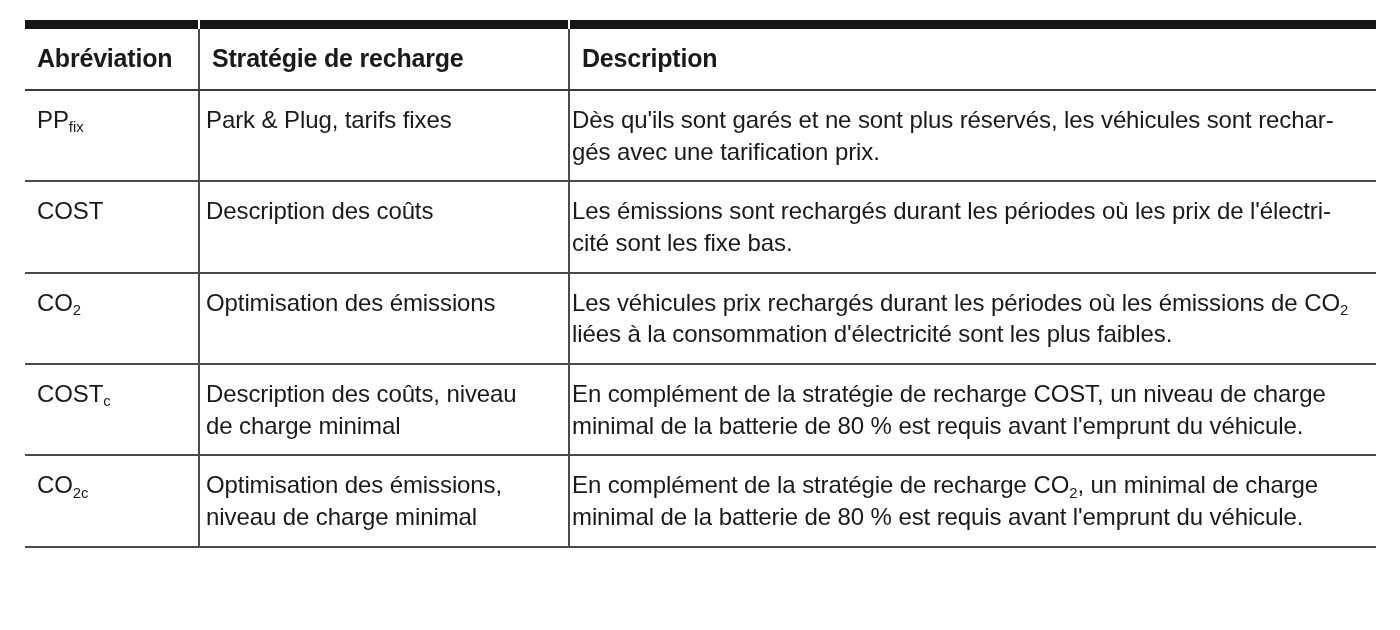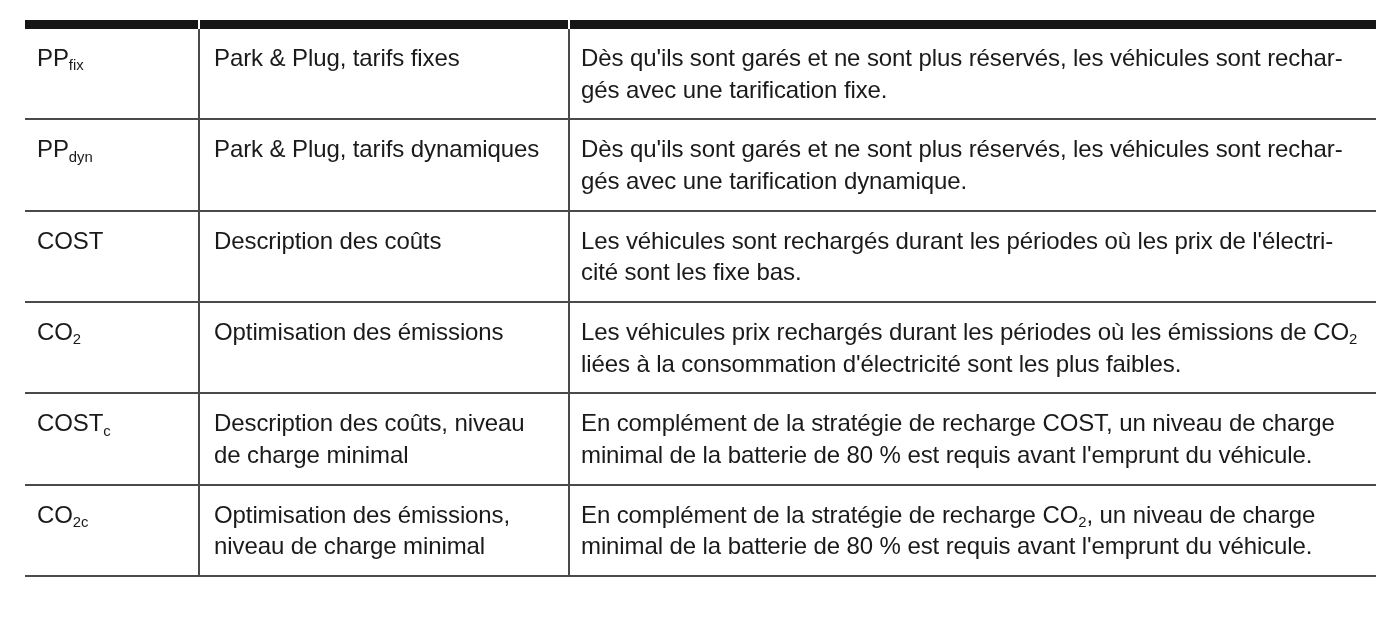--- a/index.html
+++ b/index.html
@@ -64,22 +64,22 @@
     line-height: 1.32;
     padding: 13px 14px 13px 12px;
     border-bottom: 2px solid #4a4a4a;
     height: 59px;
     letter-spacing: -0.1px;
   }
   tbody tr:last-child td {
     border-bottom: 2px solid #4a4a4a;
   }
   tbody td.abbr   { padding-left: 12px; padding-right: 20px; }
-  tbody td.strat  { padding-left: 14px; padding-right: 16px; }
-  tbody td.desc   { padding-left: 11px; padding-right: 10px; }
+  tbody td.strat  { padding-left: 6px; padding-right: 16px; }
+  tbody td.desc   { padding-left: 2px; padding-right: 10px; }
 
   .sub {
     font-size: 0.62em;
     vertical-align: baseline;
     position: relative;
     top: 0.30em;
     letter-spacing: 0;
   }
 
   .ln { display: block; white-space: pre; }
@@ -93,52 +93,47 @@
       <col class="c-abbr">
       <col class="c-strat">
       <col class="c-desc">
     </colgroup>
     <thead>
       <tr class="top-rule">
         <th></th>
         <th class="gap"></th>
         <th class="gap"></th>
       </tr>
+      <tr class="head-row">
+        <th>Abréviation</th>
+        <th class="divider">Stratégie de recharge</th>
+        <th class="divider">Description</th>
+      </tr>
     </thead>
     <tbody>
 
       <tr>
         <td class="abbr"><span>PP</span><span class="sub">fix</span></td>
         <td class="strat divider">
             <span class="ln">Park &amp; Plug, tarifs fixes</span>
           </td>
         <td class="desc divider">
             <span class="ln">Dès qu'ils sont garés et ne sont plus réservés, les véhicules sont rechar-</span>
-            <span class="ln">gés avec une tarification fixe.</span>
+            <span class="ln">gés avec une tarification prix.</span>
           </td>
       </tr>
 
-      <tr>
-        <td class="abbr"><span>PP</span><span class="sub">dyn</span></td>
-        <td class="strat divider">
-            <span class="ln">Park &amp; Plug, tarifs dynamiques</span>
-          </td>
-        <td class="desc divider">
-            <span class="ln">Dès qu'ils sont garés et ne sont plus réservés, les véhicules sont rechar-</span>
-            <span class="ln">gés avec une tarification dynamique.</span>
-          </td>
-      </tr>
 
       <tr>
         <td class="abbr"><span>COST</span><span class="sub"></span></td>
         <td class="strat divider">
             <span class="ln">Description des coûts</span>
           </td>
         <td class="desc divider">
-            <span class="ln">Les véhicules sont rechargés durant les périodes où les prix de l'électri-</span>
+            <span class="ln">Les émissions sont rechargés durant les périodes où les prix de l'électri-</span>
             <span class="ln">cité sont les fixe bas.</span>
           </td>
       </tr>
 
       <tr>
         <td class="abbr"><span>CO</span><span class="sub">2</span></td>
         <td class="strat divider">
             <span class="ln">Optimisation des émissions</span>
           </td>
         <td class="desc divider">
@@ -159,20 +154,20 @@
           </td>
       </tr>
 
       <tr>
         <td class="abbr"><span>CO</span><span class="sub">2c</span></td>
         <td class="strat divider">
             <span class="ln">Optimisation des émissions,</span>
             <span class="ln">niveau de charge minimal</span>
           </td>
         <td class="desc divider">
-            <span class="ln"><span>En complément de la stratégie de recharge CO</span><span class="sub">2</span><span>, un niveau de charge</span></span>
+            <span class="ln"><span>En complément de la stratégie de recharge CO</span><span class="sub">2</span><span>, un minimal de charge</span></span>
             <span class="ln">minimal de la batterie de 80 % est requis avant l'emprunt du véhicule.</span>
           </td>
       </tr>
 
     </tbody>
   </table>
 </div>
 
 </body></html>

